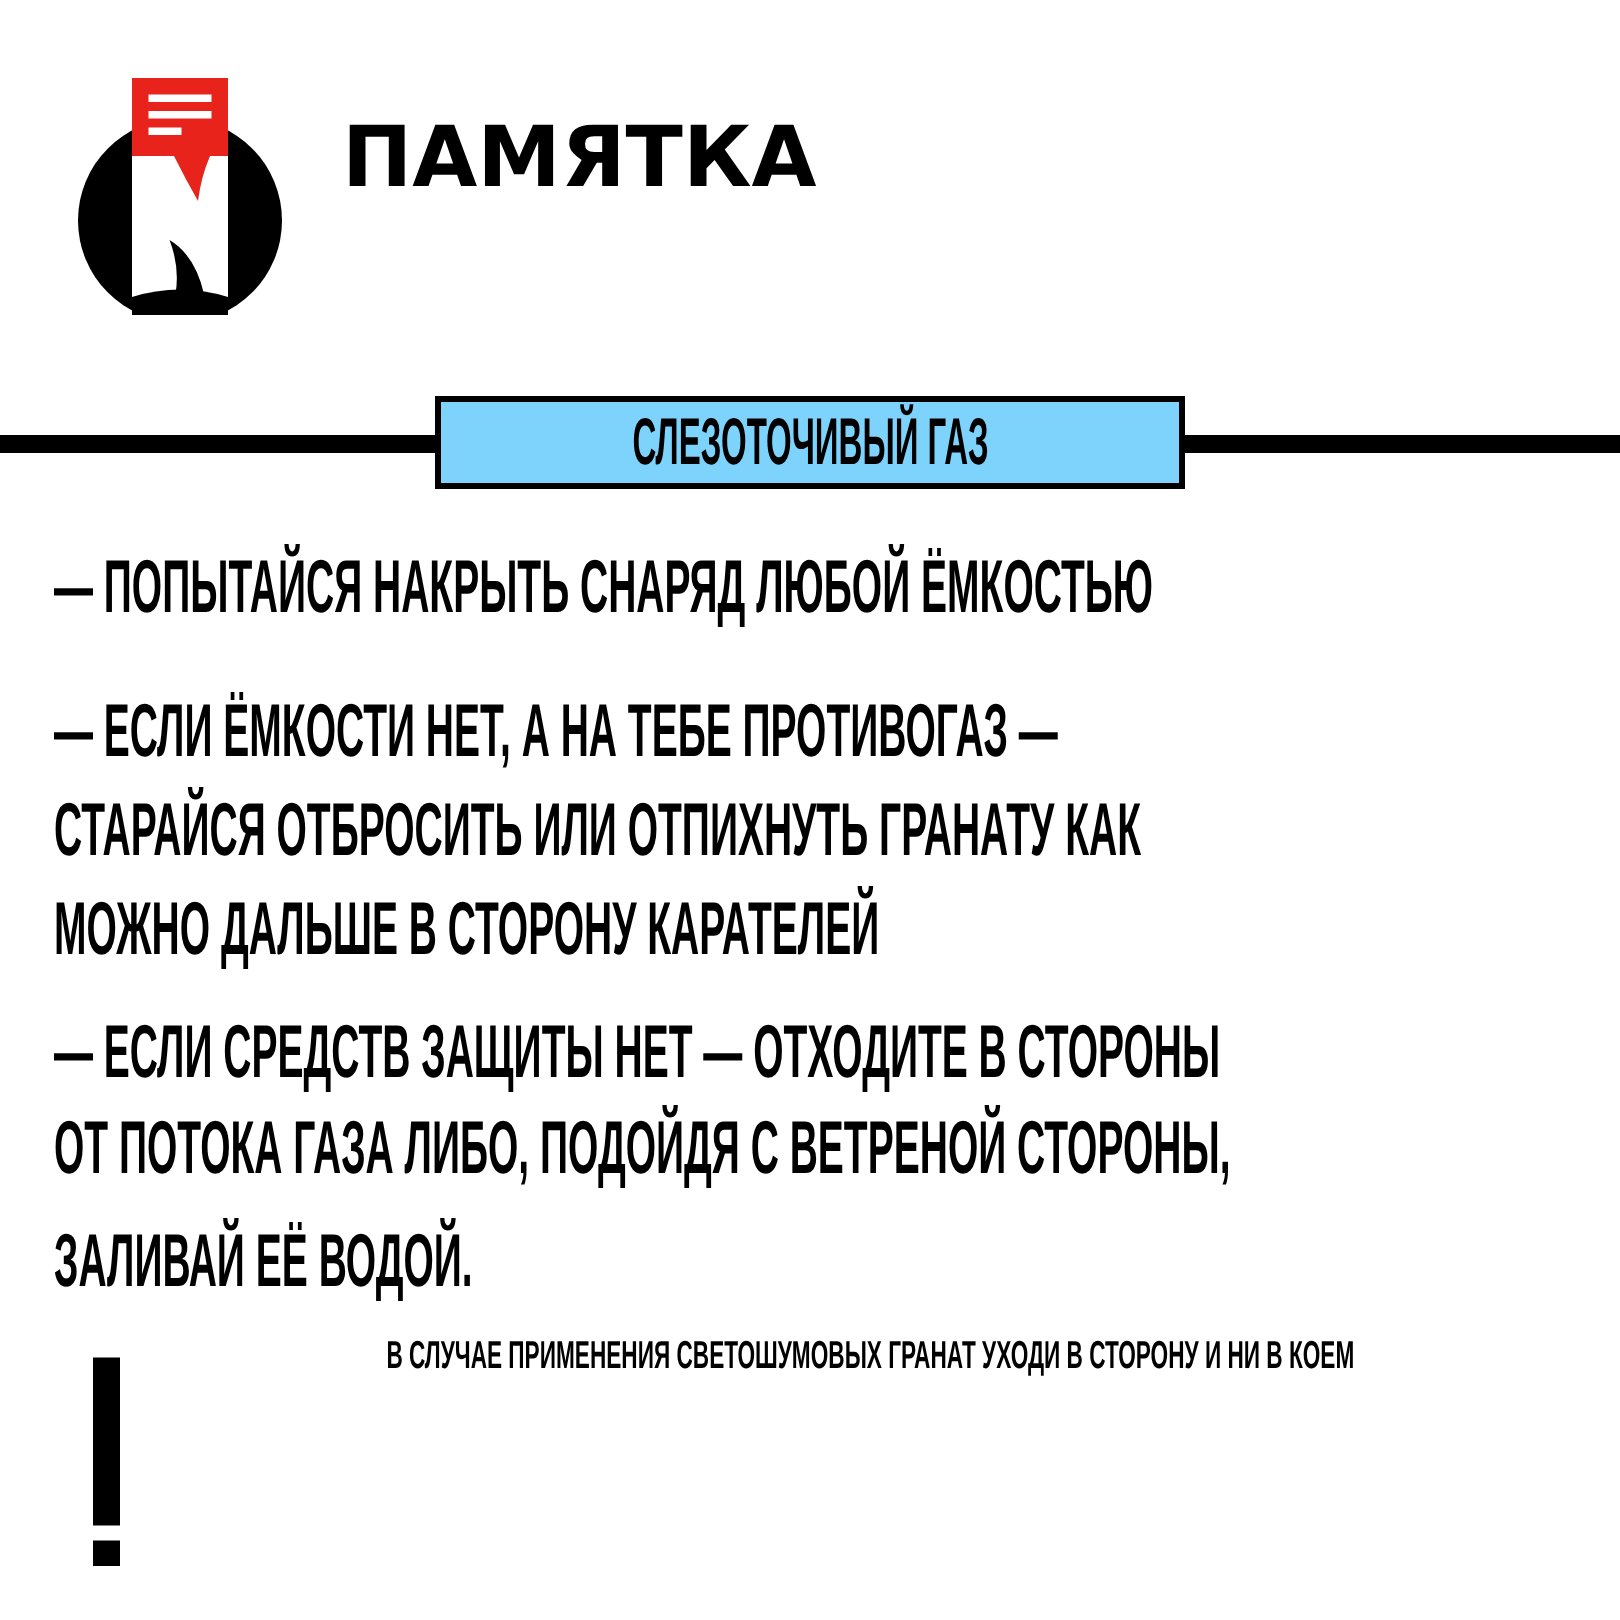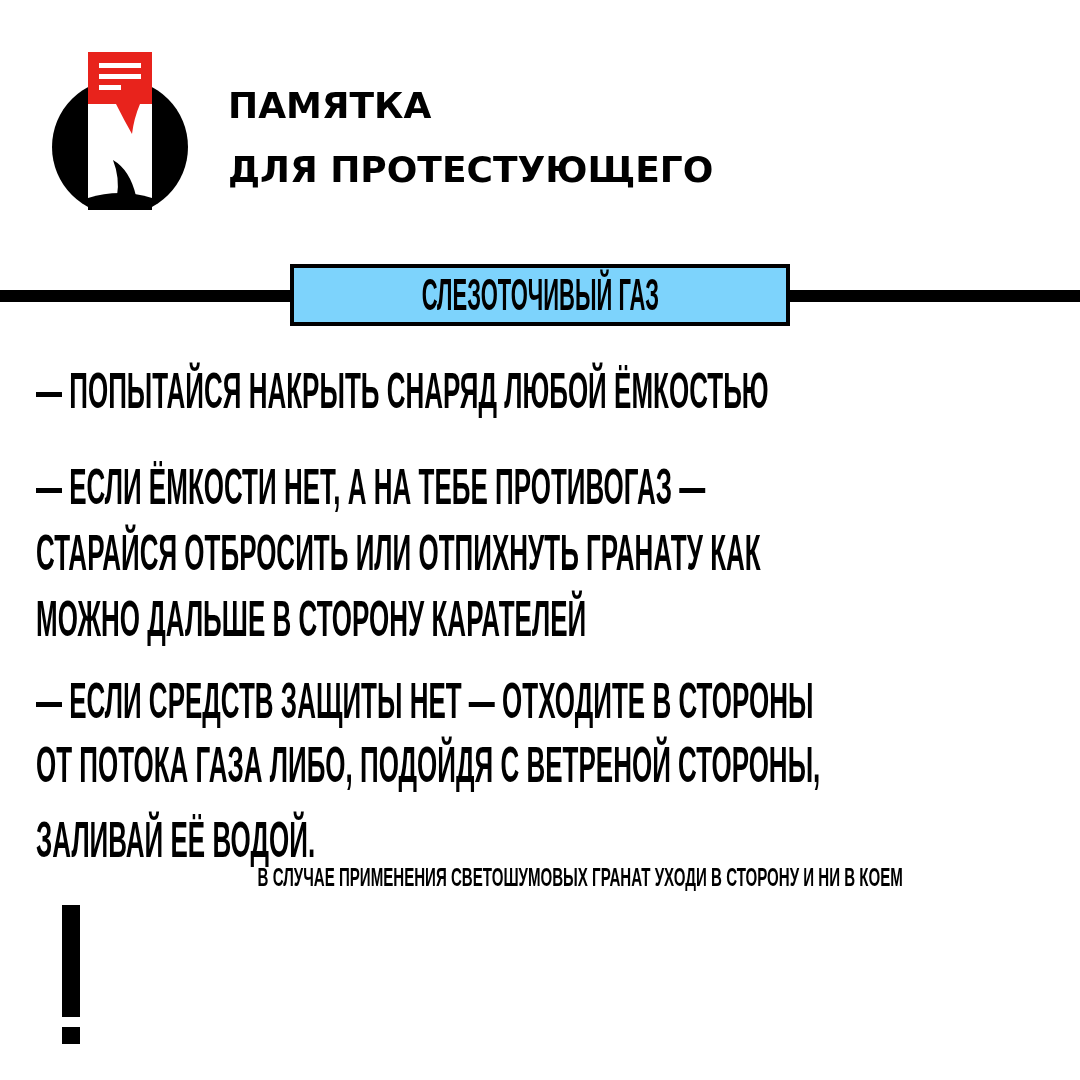--- a/index.html
+++ b/index.html
@@ -1,51 +1,50 @@
 <!DOCTYPE html>
 <html><head>
 <meta charset="utf-8">
 <style>
   html, body { margin:0; padding:0; }
   body { width:1080px; height:1080px; background:#ffffff; position:relative; overflow:hidden; font-family:"Liberation Sans", sans-serif; color:#000; }
   .logo { position:absolute; left:50px; top:50px; width:140px; height:160px; }
-  .title { position:absolute; left:228px; top:74px; font-family:"DejaVu Sans", sans-serif; font-weight:bold; font-size:36px; line-height:64px; letter-spacing:0px; color:#000; }
+  .title { position:absolute; left:228px; top:74px; font-family:"DejaVu Sans", sans-serif; font-weight:bold; font-size:56px; line-height:64px; letter-spacing:0px; color:#000; }
   .title div { white-space:nowrap; }
   .rule { position:absolute; top:290px; height:12px; background:#000; }
   .rule.left { left:0; width:292px; }
   .rule.right { left:788px; width:292px; }
   .banner { position:absolute; left:290px; top:264px; width:492px; height:54px; border:4px solid #000; background:#7dd3fc; display:flex; align-items:center; justify-content:center; }
   .cond { font-family:"Liberation Sans", sans-serif; font-weight:bold; display:inline-block; transform-origin:left top; white-space:nowrap; }
   .banner .cond { font-size:44px; transform:scaleX(0.5); transform-origin:center; letter-spacing:0px; line-height:54px; }
   .line { position:absolute; left:36px; white-space:nowrap; }
   .line .cond { font-size:50px; line-height:54px; transform:scaleX(0.52); }
   .excl { position:absolute; left:62px; top:905px; width:18px; height:112px; background:#000; }
   .excl-dot { position:absolute; left:62px; top:1027px; width:18px; height:17px; background:#000; }
-  .note { position:absolute; left:100px; top:860px; width:960px; text-align:center; }
+  .note { position:absolute; left:100px; top:886px; width:960px; text-align:center; }
   .note-line { height:34px; display:flex; justify-content:center; }
   .note-line .cond { font-size:26px; line-height:34px; transform:scaleX(0.58); transform-origin:center top; }
 </style>
 </head>
 <body>
 
 <svg class="logo" viewBox="0 0 140 160" xmlns="http://www.w3.org/2000/svg">
   <circle cx="70" cy="97" r="68" fill="#000"></circle>
   <rect x="38" y="36" width="64" height="114" fill="#fff"></rect>
   <path d="M38 148 Q70 138 102 148 L102 160 L38 160 Z" fill="#000"></path>
   <path d="M63 110 Q80 120 86 146 L67 146 Q70 128 63 110 Z" fill="#000"></path>
   <rect x="38" y="2" width="64" height="52" fill="#e8231c"></rect>
   <path d="M66 54 Q74 70 82 84 Q84 68 90 54 Z" fill="#e8231c"></path>
   <rect x="49" y="13" width="42" height="5" fill="#fff"></rect>
   <rect x="49" y="24" width="42" height="5" fill="#fff"></rect>
   <rect x="49" y="35" width="22" height="5" fill="#fff"></rect>
 </svg>
 
 <div class="title">
   <div>ПАМЯТКА</div>
-  <div>ДЛЯ ПРОТЕСТУЮЩЕГО</div>
 </div>
 
 <div class="rule left"></div>
 <div class="rule right"></div>
 <div class="banner">
   <span class="cond">СЛЕЗОТОЧИВЫЙ ГАЗ</span>
 </div>
 
 <div class="line" style="top:364px;">
   <span class="cond">— ПОПЫТАЙСЯ НАКРЫТЬ СНАРЯД ЛЮБОЙ ЁМКОСТЬЮ</span>

